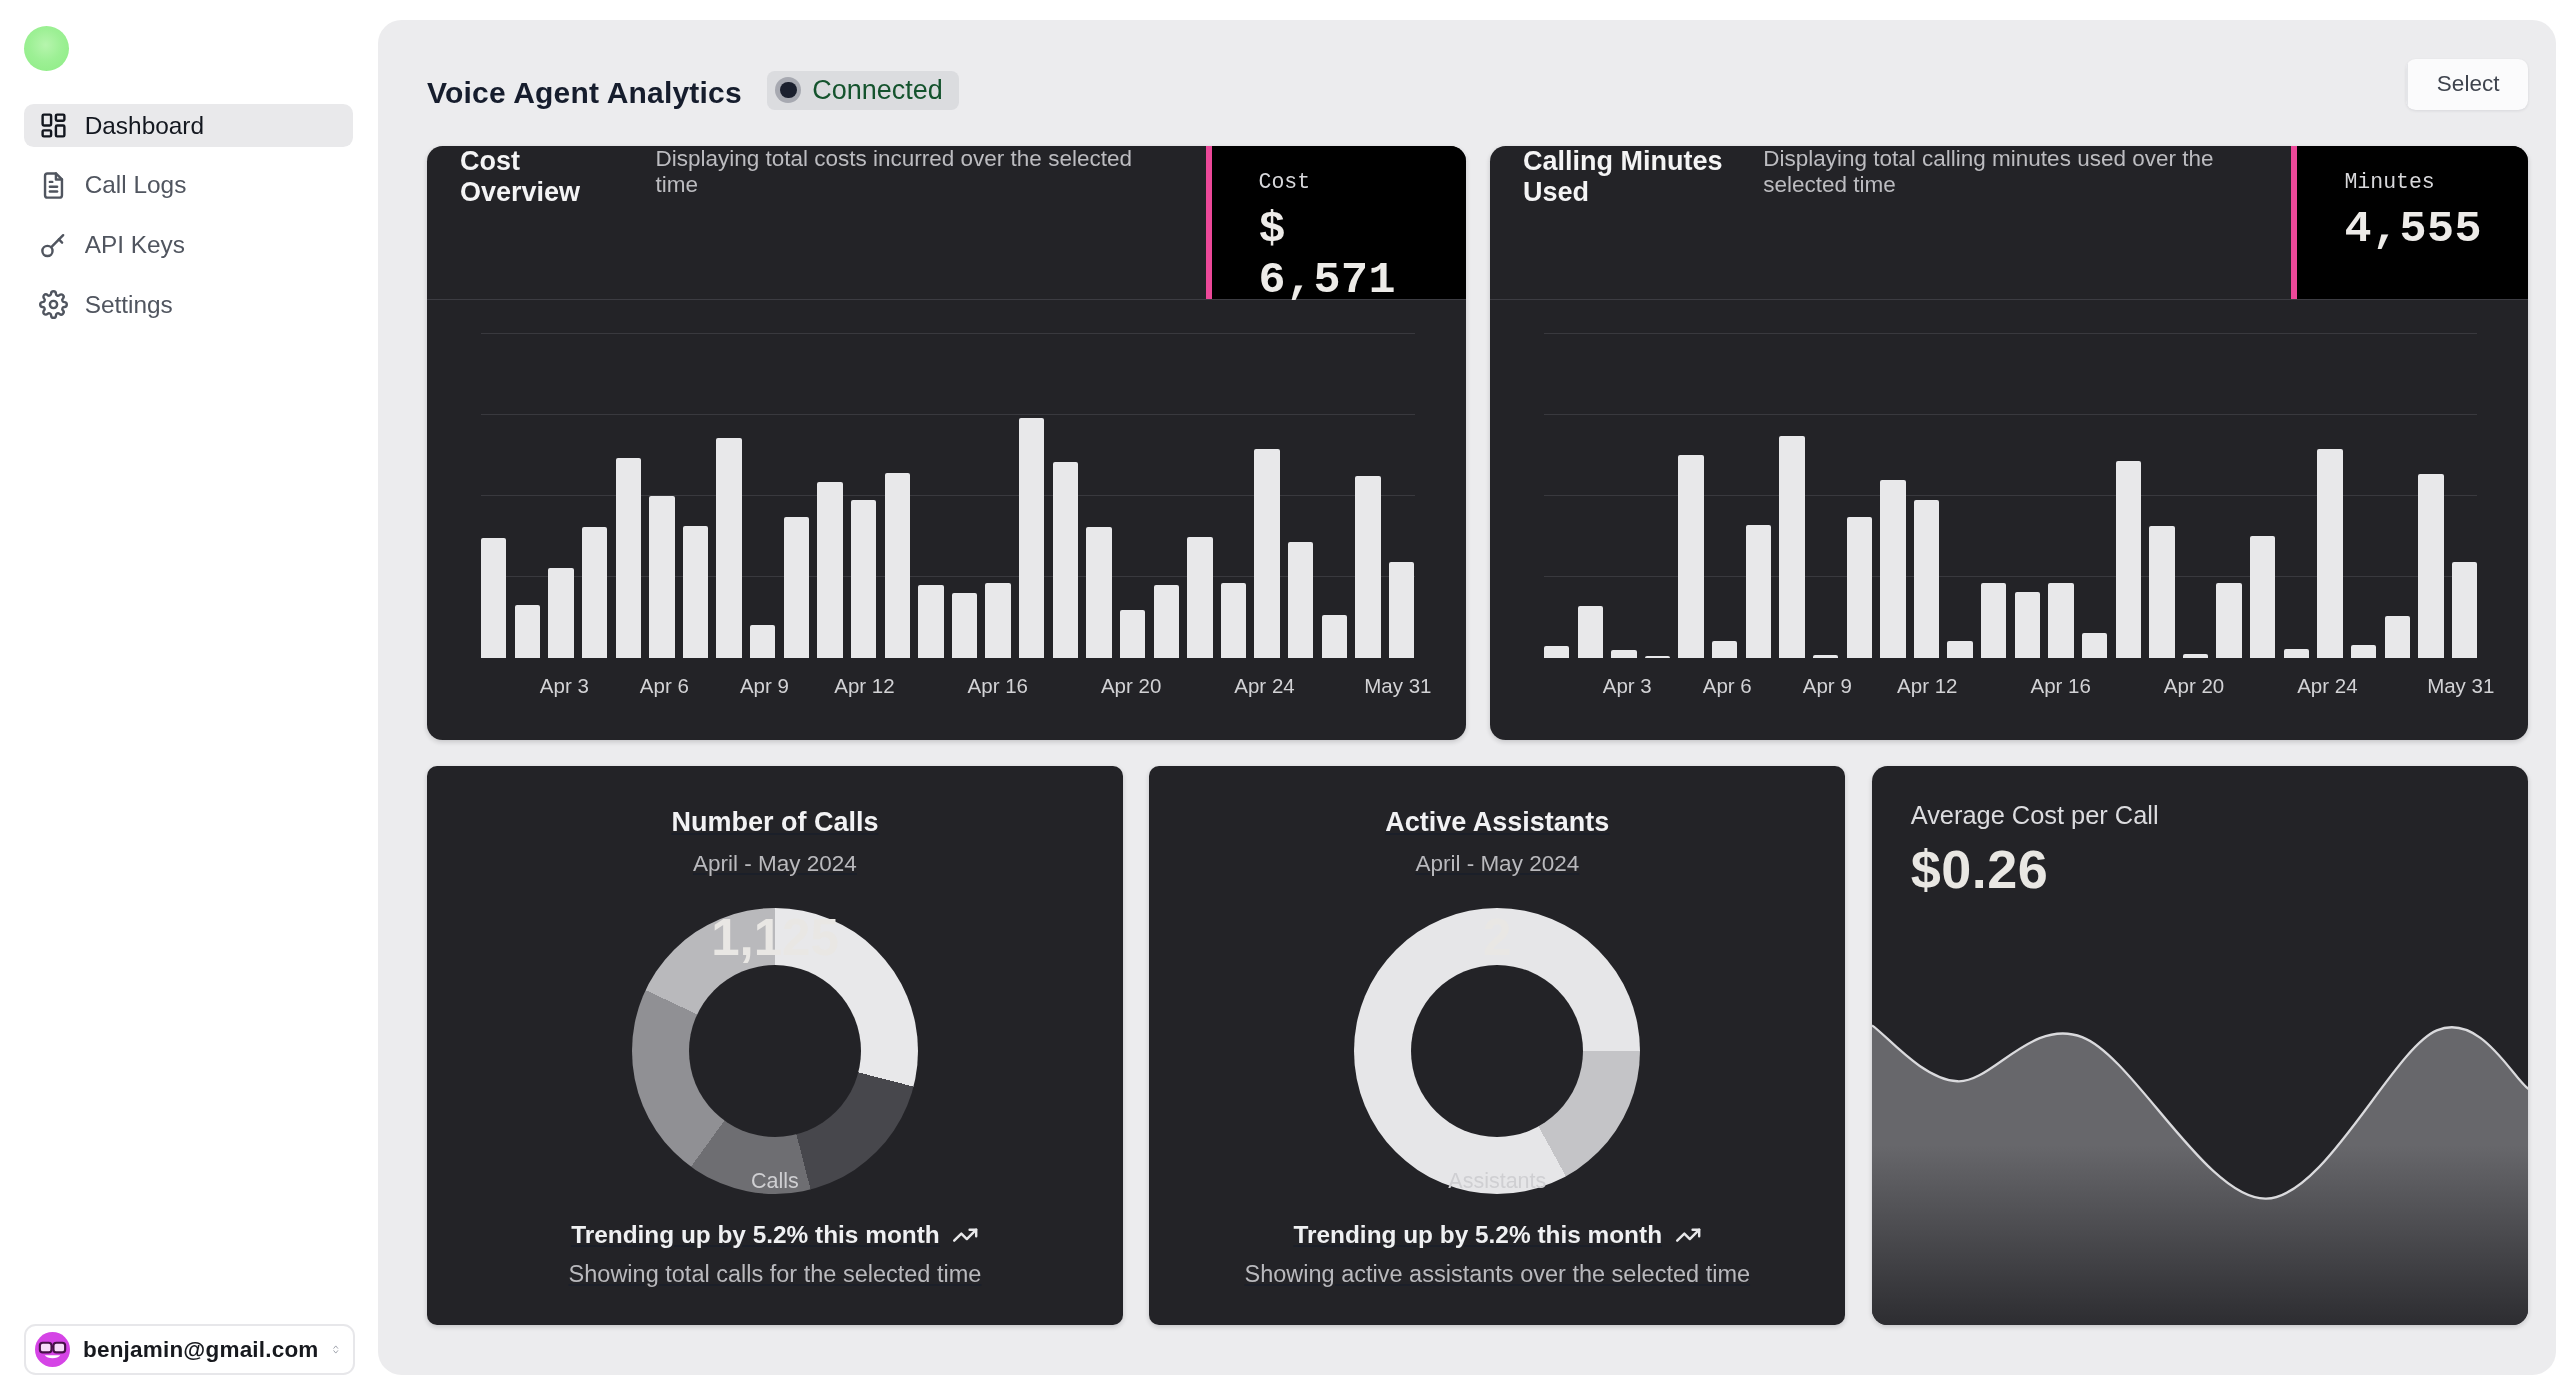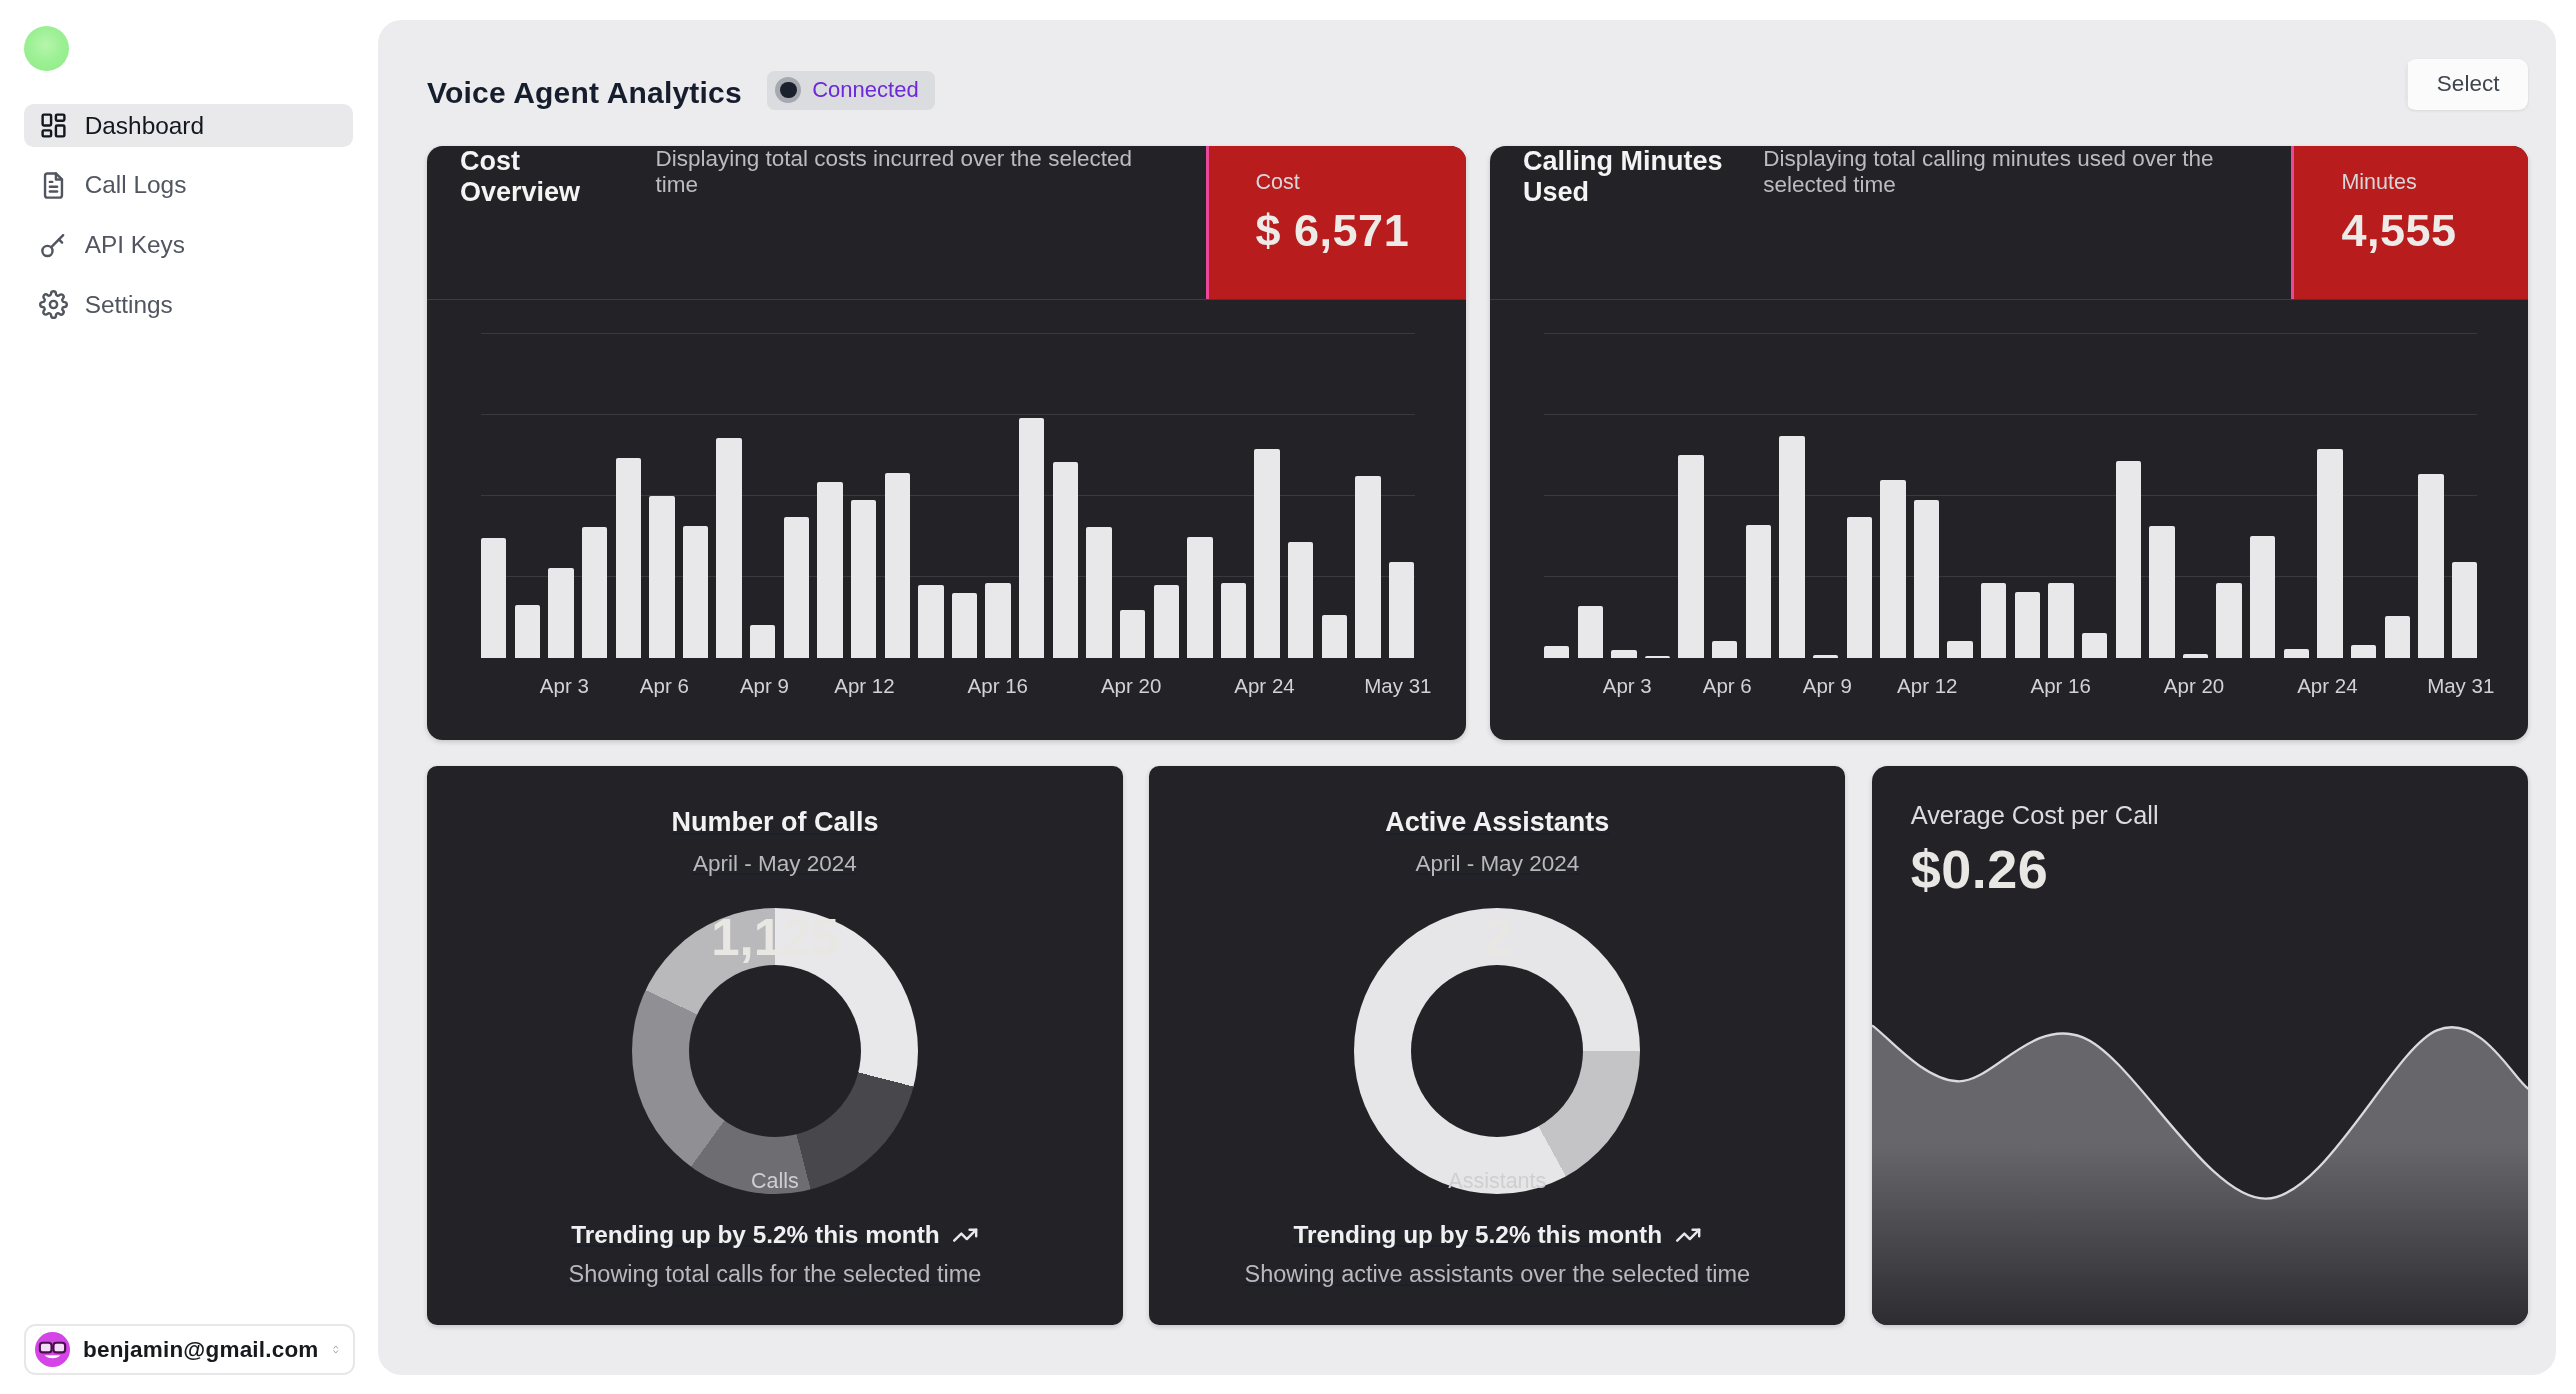--- a/index.html
+++ b/index.html
@@ -28,40 +28,40 @@
 
   
   .main { flex:1; margin:19.6px 19.6px 19.6px 0; background:#ececee; border-radius:23.5px;
     padding:39px 28px 0 49px; display:flex; flex-direction:column; }
   .topbar { display:flex; align-items:flex-end; height:51px; }
   .page-title { font-size:30px; font-weight:700; color:#161d2d; letter-spacing:0.2px; }
   .status-badge { margin-left:25.4px; display:inline-flex; align-items:center; gap:10.8px;
     background:#dbdcdf; border-radius:7.8px; height:39px; padding:0 16.6px 0 7.8px; }
   .status-dot { width:26.4px; height:26.4px; border-radius:50%; background:#a7a9b1; position:relative; }
   .status-dot::after { content:""; position:absolute; inset:4.9px; border-radius:50%; background:#1b202e; }
-  .status-text { font-size:22px; color:#6d28d9; }
+  .status-text { font-size:27px; color:#14532d; }
   .date-control { margin-left:auto; display:flex; align-items:stretch; background:#fbfbfc;
     border-radius:9.8px; height:51px; box-shadow:0 1px 2.9px rgba(40,44,60,.10); overflow:hidden; }
   .date-left { display:flex; align-items:center; gap:13.7px; padding:0 19.6px 0 17.6px; cursor:pointer; }
   .cal-icon { width:26.4px; height:26.4px; fill:#9ba1ad; }
   .date-text { font-size:22.5px; color:#2b303b; }
   .clear-btn { width:24.4px; height:24.4px; border-radius:50%; background:#9ba0a9; position:relative; cursor:pointer; flex:none; }
   .clear-btn svg { position:absolute; inset:0; stroke:#fbfbfc; stroke-width:2.6; stroke-linecap:round; }
   .date-divider { width:2px; background:#e4e5e8; }
   .select-btn { display:flex; align-items:center; padding:0 29px; font-size:22.5px; color:#3f444e; cursor:pointer; }
 
   
   .row1 { display:flex; gap:24.4px; margin-top:36px; }
   .chart-card { flex:1; height:594px; background:#232327; border-radius:15.6px;
     display:flex; flex-direction:column; box-shadow:0 2px 4.9px rgba(20,22,30,.18); overflow:hidden; }
   .cc-head { display:flex; height:154px; border-bottom:1px solid #3c3c42; flex:none; }
   .cc-head-left { flex:1; padding:0 33px; display:flex; flex-direction:row; justify-content:center; gap:10.8px; }
   .cc-title { font-size:27px; font-weight:700; color:#f4f4f5; }
   .cc-sub { font-size:22.5px; color:#bcbcc0; }
-  .cc-stat { border-left:3px solid #ec4899; background:#b91c1c; padding:24.4px 19.6px 0 47px; }
+  .cc-stat { border-left:6px solid #ec4899; background:#000000; padding:24.4px 19.6px 0 47px;font-family:Liberation Mono, monospace; }
   .cc-stat.w-cost { width:260px; } .cc-stat.w-min { width:237px; }
   .stat-label { font-size:21.5px; color:#d8d8db; }
   .stat-value { margin-top:9.8px; font-size:45px; font-weight:800; color:#edebe8; letter-spacing:0.5px; }
   .cc-plot { position:relative; margin:34px 51px 82px 54px; flex:1; }
   .gridline { position:absolute; left:0; right:0; height:1px; background:#39393e; }
   .bars { position:absolute; inset:0; display:flex; justify-content:space-between; align-items:flex-end; }
   .bar { width:25.4px; background:#e8e8ea; border-radius:2px 2px 0 0; }
   .xlab { position:absolute; top:calc(100% + 16.6px); transform:translateX(-50%);
     font-size:20.5px; color:#d2d2d5; white-space:nowrap; }
 

